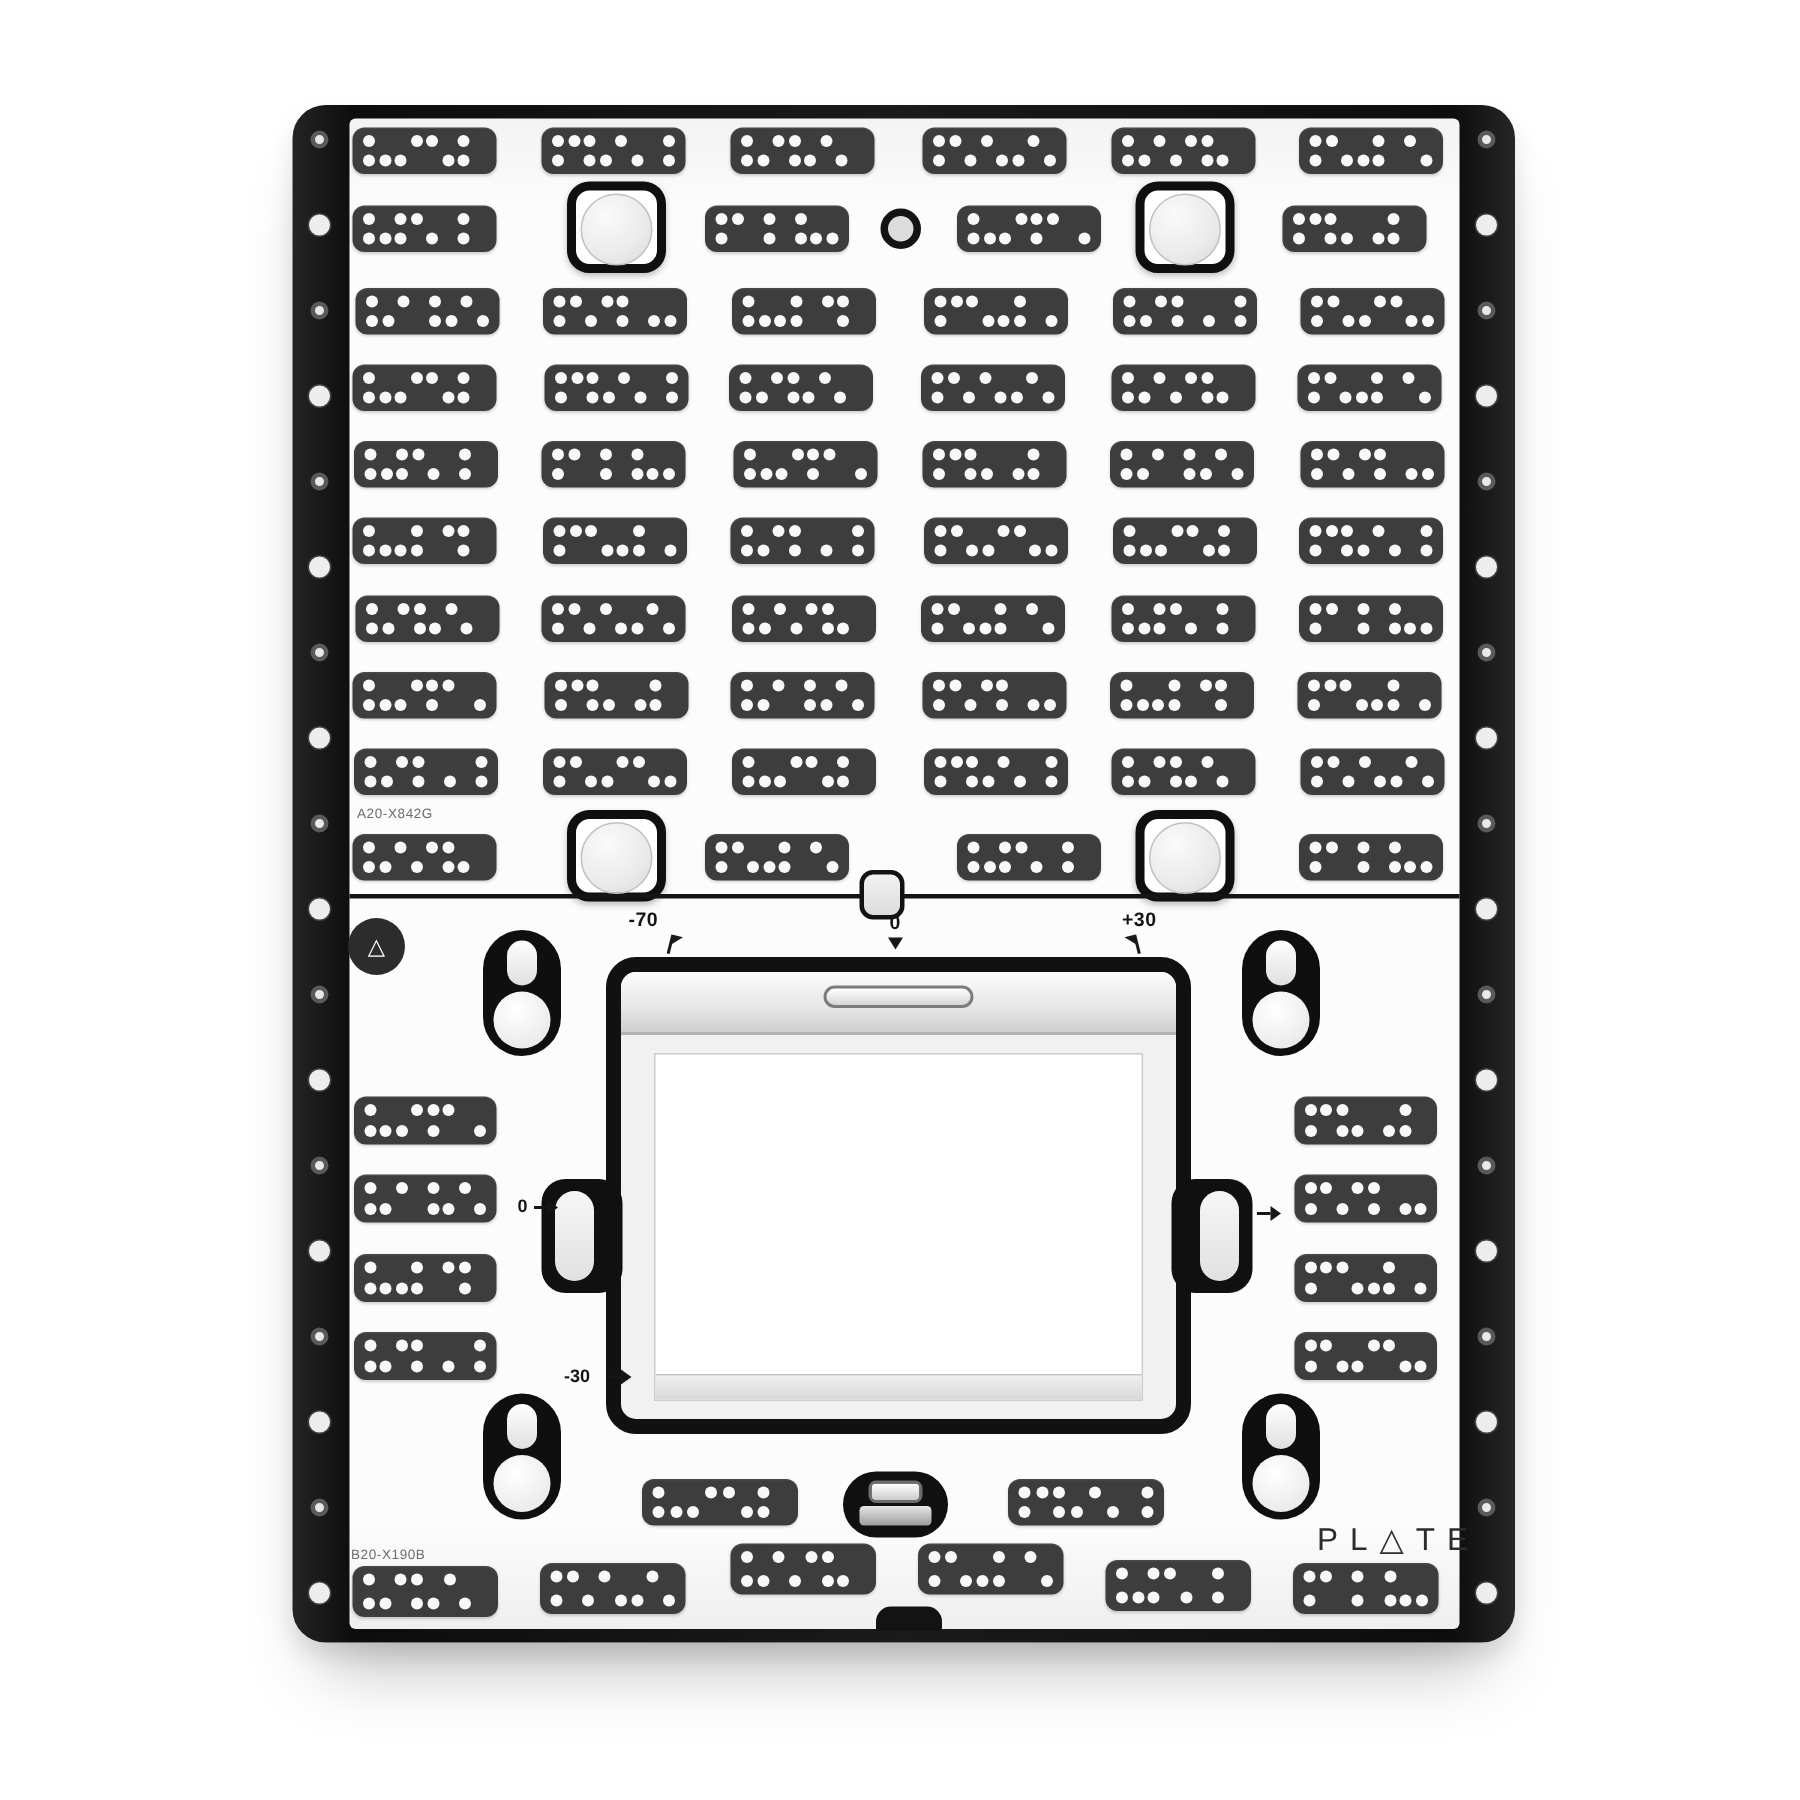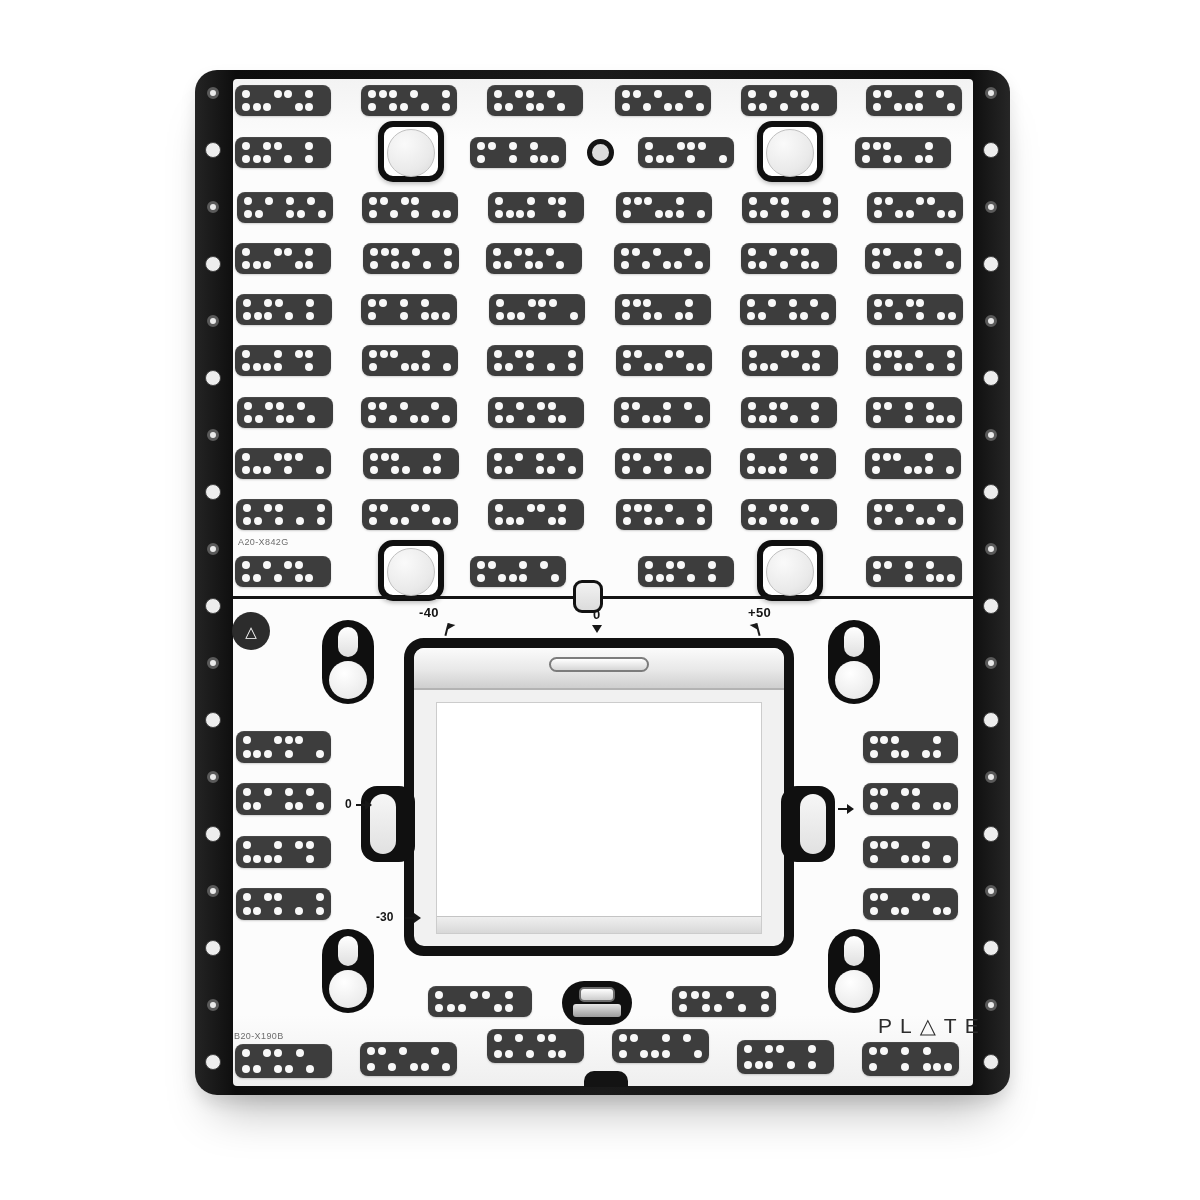--- a/index.html
+++ b/index.html
@@ -966,23 +966,23 @@
       <div class="abs hole-large" style="left: 983px; top: 1054px;"></div>
     </div>
 
   <div class="abs divider"></div>
   <div class="abs div-tab"></div>
 
   <div class="abs tri-badge">
     <span>△</span>
   </div>
 
-  <div class="scale-label" style="left:419px;top:605px;">-40</div>
+  <div class="scale-label" style="left:419px;top:605px;">-70</div>
   <div class="scale-label" style="left:593px;top:607px;">0</div>
-  <div class="scale-label" style="left:748px;top:605px;">+50</div>
+  <div class="scale-label" style="left:748px;top:605px;">+30</div>
   <div class="flag flag-l" style="left:446px;top:623px;"></div>
   <div class="down-arrow" style="left:592px;top:625px;"></div>
   <div class="flag flag-r" style="left:757px;top:623px;"></div>
 
   <div class="abs cutout">
     <div class="cut-topbar"></div>
     <div class="cut-pill"></div>
     <div class="cut-inner">
       <div class="cut-bottom"></div>
     </div>

